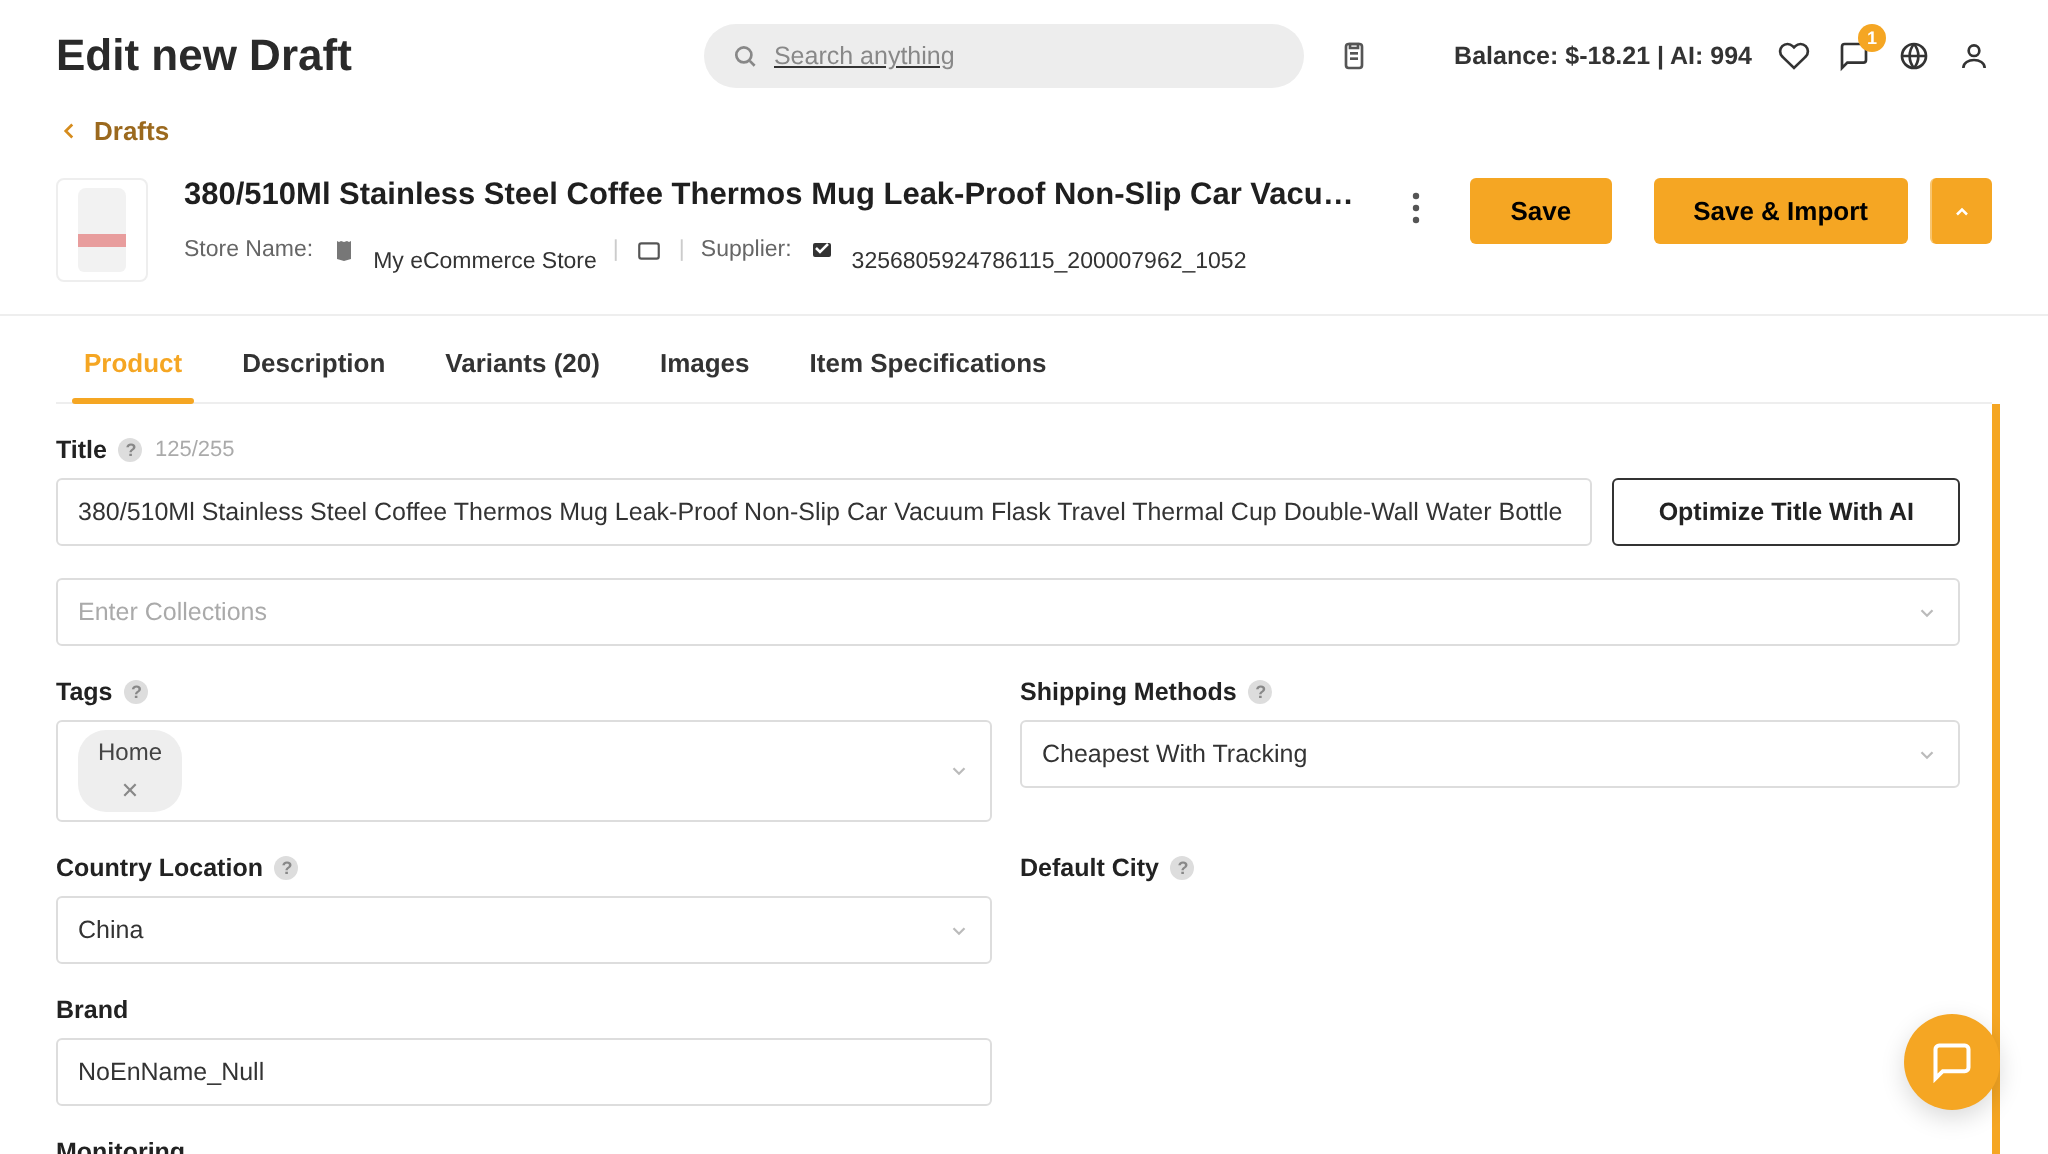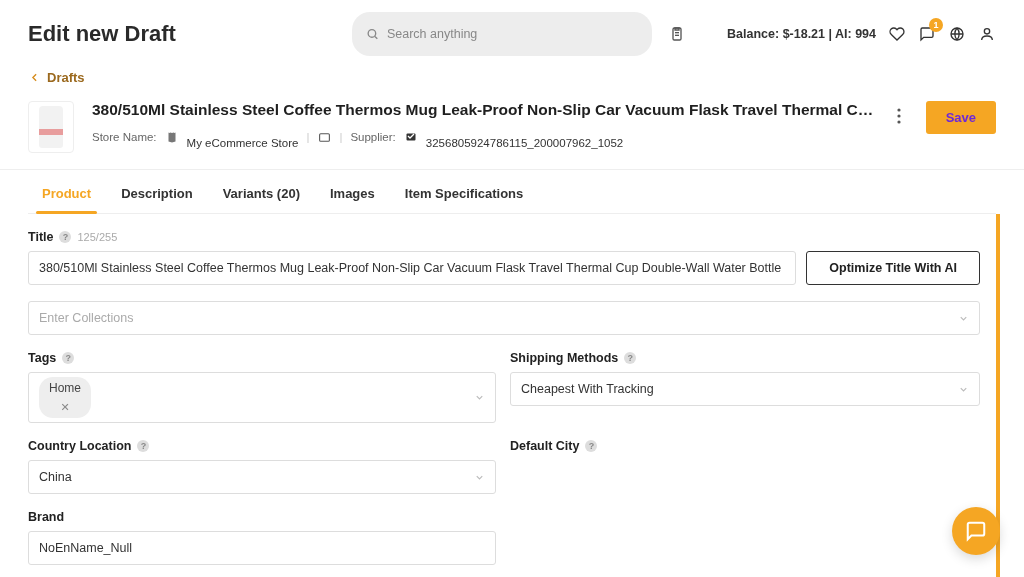--- a/index.html
+++ b/index.html
@@ -25,23 +25,24 @@
     color: #2a2a2a;
     flex: 0 0 auto;
     margin-right: auto;
   }
   .search-wrap {
     flex: 0 0 300px;
     display: flex;
     align-items: center;
     background: #ededed;
     border-radius: 18px;
-    height: 44px;
+    height: 32px;
     padding: 0 14px;
     gap: 8px;
+    text-decoration: underline;
   }
   .search-wrap input {
     border: none;
     outline: none;
     background: transparent;
     font-size: 12.5px;
     color: #555;
     width: 100%;
   }
   .search-wrap input::placeholder { color: #888; }
@@ -143,21 +144,21 @@
     padding: 0 20px;
     border-radius: 3px;
     font-size: 13px;
     font-weight: 600;
     cursor: pointer;
     white-space: nowrap;
     display: inline-flex;
     align-items: center;
     border: none;
   }
-  .btn-primary { background: #f5a623; color: #6d28d9; margin-left: 11px; }
+  .btn-primary { background: #f5a623; color: #000000; margin-left: 11px; }
   .btn-group { display: flex; }
   .btn-group .btn-primary:last-child {
     padding: 0 10px;
     border-left: 1px solid rgba(255,255,255,0.35);
   }
   .divider { height: 1px; background: #eee; margin: 0 -28px 0 -28px; }
   .tabs {
     display: flex;
     gap: 30px;
     padding: 16px 14px 0 14px;
@@ -362,20 +363,28 @@
     </div>
     <div class="actions">
       <span class="more-v">
         <svg width="4" height="16" viewBox="0 0 4 16">
             <circle cx="2" cy="2" r="1.6" fill="#555"></circle>
             <circle cx="2" cy="8" r="1.6" fill="#555"></circle>
             <circle cx="2" cy="14" r="1.6" fill="#555"></circle>
           </svg>
       </span>
       <button class="btn btn-primary">Save</button>
+      <div class="btn-group">
+        <button class="btn btn-primary">Save &amp; Import</button>
+        <button class="btn btn-primary">
+          <svg width="10" height="10" viewBox="0 0 24 24" fill="none" stroke="#fff" stroke-width="3">
+              <polyline points="6 15 12 9 18 15"></polyline>
+            </svg>
+        </button>
+      </div>
     </div>
   </div>
 </div>
 
 <div class="divider"></div>
 
 <div class="content">
 
   <div class="tabs">
     <div class="tab active">Product</div>

